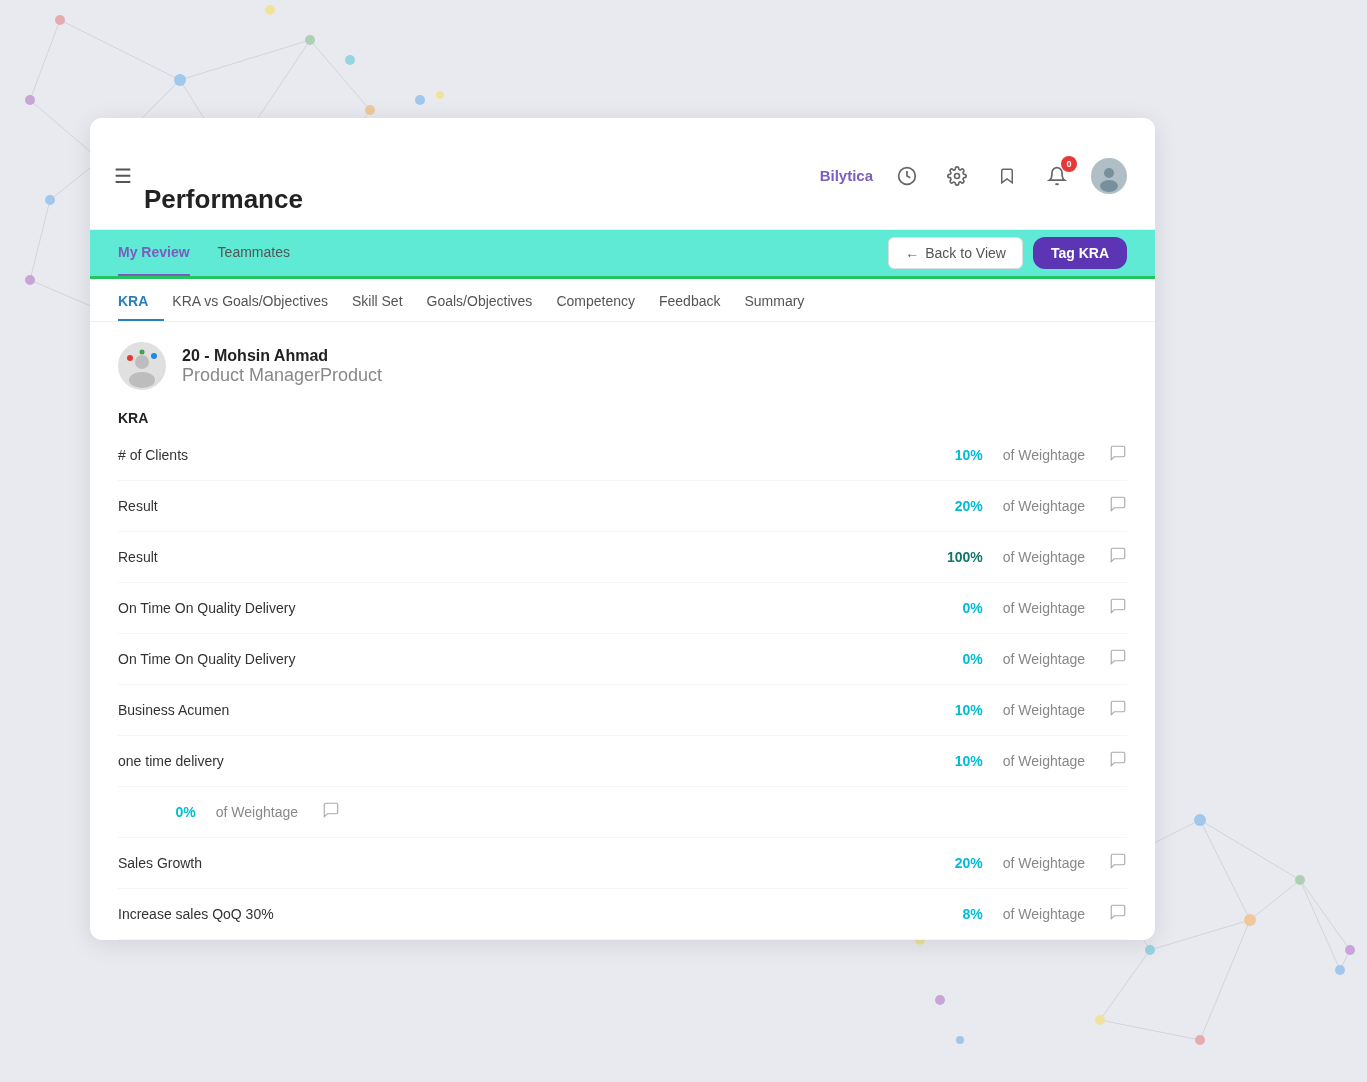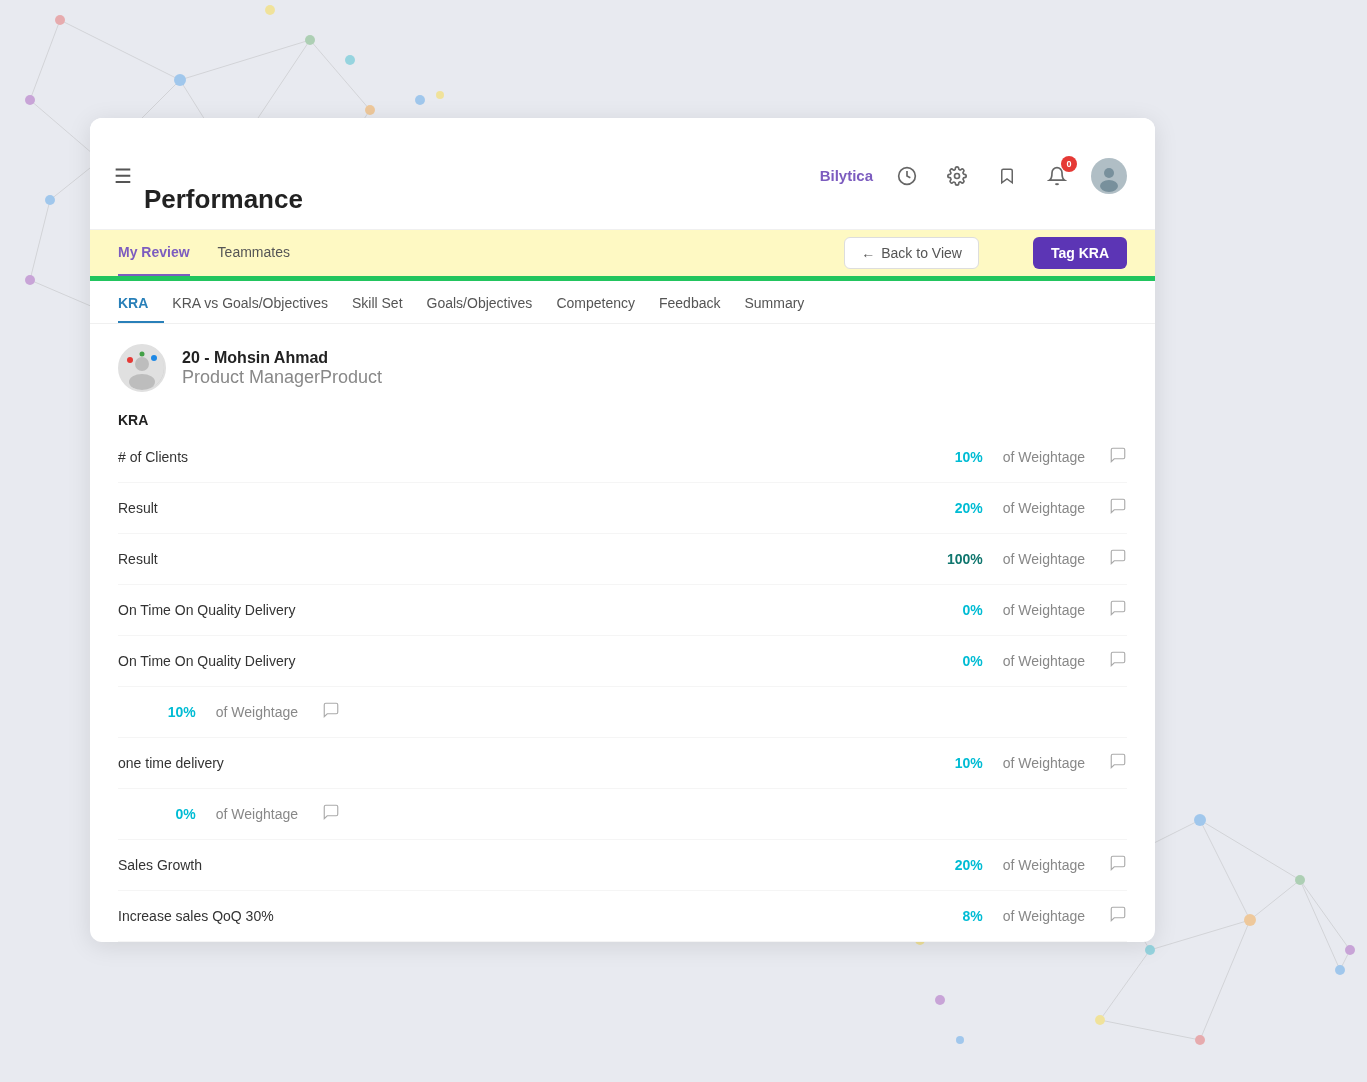--- a/index.html
+++ b/index.html
@@ -90,22 +90,22 @@
       background: #b0bec5;
       display: flex; align-items: center; justify-content: center;
       overflow: hidden;
     }
 
     
     .sub-nav {
       display: flex;
       align-items: center;
       padding: 0 28px;
-      border-bottom: 5px solid #22c55e;
-      background: #fef9c3;
+      border-bottom: 3px solid #22c55e;
+      background: #5eead4;
     }
     .sub-nav-item {
       font-size: 14px;
       color: #555;
       padding: 14px 0;
       margin-right: 28px;
       cursor: pointer;
       border-bottom: 2px solid transparent;
     }
     .sub-nav-item.active {
@@ -128,26 +128,25 @@
       border-radius: 6px;
       padding: 7px 16px;
       font-size: 14px;
       color: #555;
       cursor: pointer;
     }
     .tag-kra-btn {
       background: #5c35b5;
       color: #fff;
       border: none;
-      border-radius: 6px;
+      border-radius: 12px;
       padding: 8px 18px;
       font-size: 14px;
       font-weight: 600;
       cursor: pointer;
-      margin-left: 44px;
     }
 
     
     .tabs-bar {
       display: flex;
       align-items: center;
       padding: 0 28px;
       border-bottom: 1px solid #f0f0f0;
       background: #fff;
     }
@@ -446,20 +445,21 @@
           <span class="kra-name">On Time On Quality Delivery</span>
           <div class="kra-weightage">
             <span class="weightage-pct zero">0%</span>
             <span> of Weightage</span>
           </div>
           <span class="kra-comment-icon"><svg width="18" height="18" viewBox="0 0 24 24" fill="none" stroke="#aaa" stroke-width="1.5">
               <path d="M21 15a2 2 0 0 1-2 2H7l-4 4V5a2 2 0 0 1 2-2h14a2 2 0 0 1 2 2z"></path>
             </svg></span>
         </div>
         <div class="kra-row">
+          <span class="kra-name">Business Acumen</span>
           <div class="kra-weightage">
             <span class="weightage-pct cyan">10%</span>
             <span> of Weightage</span>
           </div>
           <span class="kra-comment-icon"><svg width="18" height="18" viewBox="0 0 24 24" fill="none" stroke="#aaa" stroke-width="1.5">
               <path d="M21 15a2 2 0 0 1-2 2H7l-4 4V5a2 2 0 0 1 2-2h14a2 2 0 0 1 2 2z"></path>
             </svg></span>
         </div>
         <div class="kra-row">
           <span class="kra-name">one time delivery</span>

